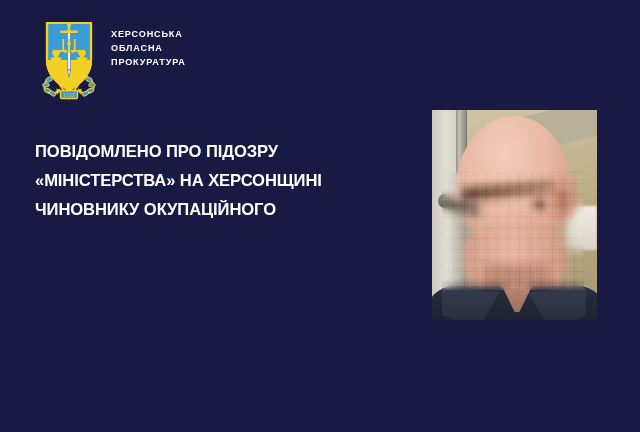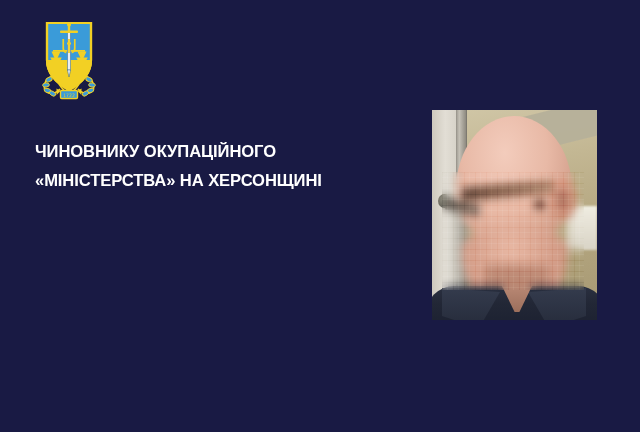--- a/index.html
+++ b/index.html
@@ -271,25 +271,31 @@
         <path d="M21 64 C25 70 28 73 31 74"></path>
         <path d="M41 64 C37 70 34 73 31 74"></path>
       </g>
 
       <rect x="22.5" y="70.5" width="17" height="8" rx="1.2" fill="#3a9bd9" stroke="#f2d024" stroke-width="1.4"></rect>
       <text x="31" y="76.6" text-anchor="middle" font-family="DejaVu Sans, sans-serif" font-size="4.6" fill="#f2d024">1722</text>
       <path d="M22.5 71 L18.5 68.5 L18.5 75 Z" fill="#f2d024"></path>
       <path d="M39.5 71 L43.5 68.5 L43.5 75 Z" fill="#f2d024"></path>
     </svg>
 
+    <div id="org-name">
+      <span class="org-line">ХЕРСОНСЬКА</span>
+      <span class="org-line">ОБЛАСНА</span>
+      <span class="org-line">ПРОКУРАТУРА</span>
+    </div>
   </div>
 
   <div id="headline">
+    <span class="hl" style="color: rgb(255, 255, 255);">ПОВІДОМЛЕНО ПРО ПІДОЗРУ</span>
+    <span class="hl" style="color: rgb(255, 255, 255);">«МІНІСТЕРСТВА» НА ХЕРСОНЩИНІ</span>
     <span class="hl" style="color: rgb(255, 255, 255);">ЧИНОВНИКУ ОКУПАЦІЙНОГО</span>
-    <span class="hl" style="color: rgb(255, 255, 255);">«МІНІСТЕРСТВА» НА ХЕРСОНЩИНІ</span>
   </div>
 
   <div id="photo">
     <div id="photo-scene">
       <div class="bg-room"></div>
       <div class="bg-ceiling"></div>
       <div class="bg-strip-right"></div>
       <div class="bg-wall"></div>
       <div class="bg-wall-seam"></div>
       <div class="bg-knob"></div>

